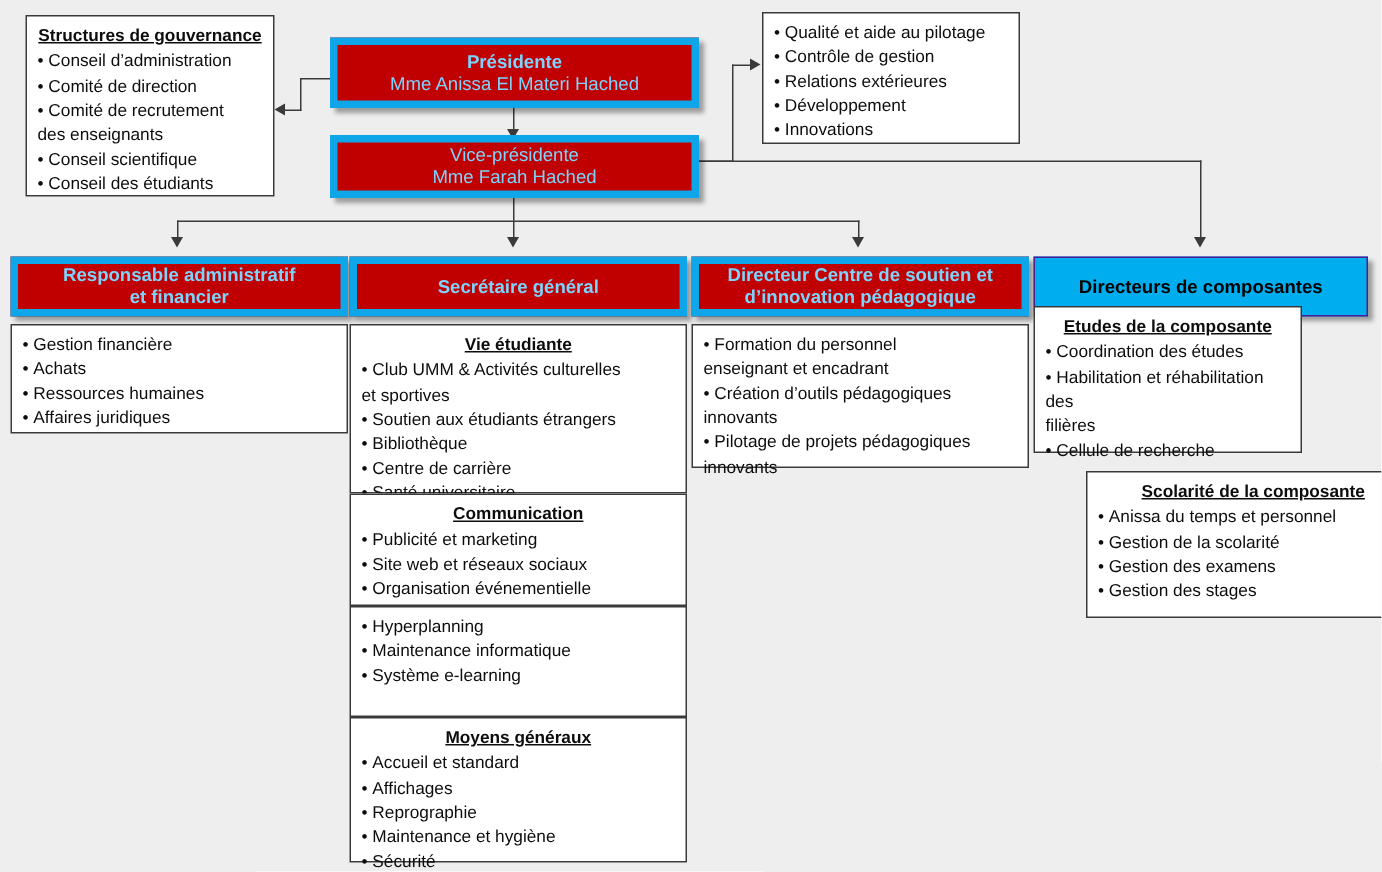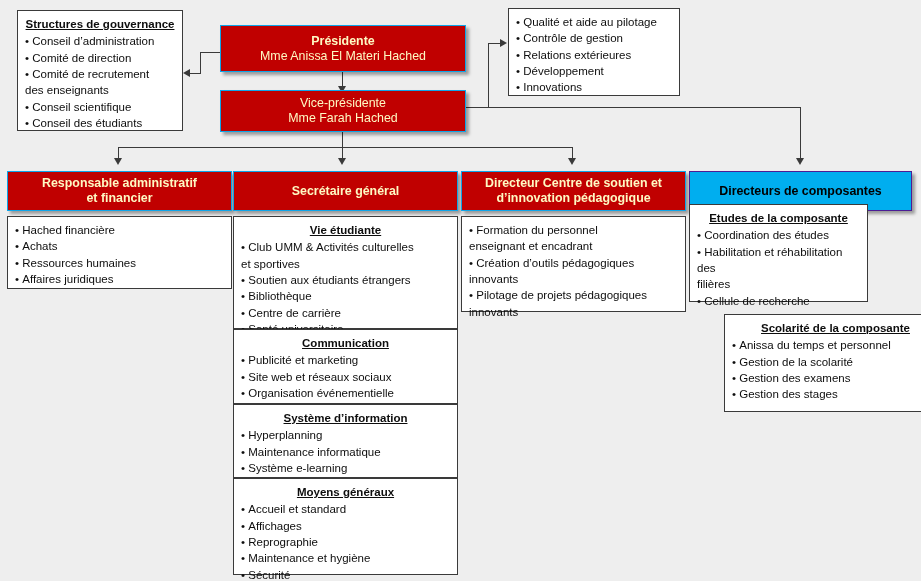--- a/index.html
+++ b/index.html
@@ -20,23 +20,23 @@
     position: absolute;
     box-sizing: border-box;
   }
   .white-box {
     background: #ffffff;
     border: 1px solid #3a3a3a;
     padding: 5px 7px 6px 7px;
   }
   .red-box {
     background: #c00000;
-    border: 1px solid #0ea5e9;
+    border: 5px solid #0ea5e9;
     box-shadow: 3px 3px 3px rgba(0,0,0,0.35);
-    color: #fef9c3;
+    color: #7dd3fc;
     font-weight: bold;
     display: flex;
     align-items: center;
     justify-content: center;
     text-align: center;
     line-height: 1.18;
   }
   .cyan-box {
     background: #00aeef;
     border: 1px solid #4c1d95;
@@ -180,21 +180,21 @@
   </div>
 
   <div class="box red-box" style="left:7px; top:171px; width:225px; height:40px;">
     <span class="hdr-text">
       <span class="hdr-line1">Responsable administratif</span>
       <span class="hdr-line2">et financier</span>
     </span>
   </div>
   <div class="box white-box" style="left:7px; top:216px; width:225px; height:73px;">
     <ul class="bullets">
-      <li class="b">Hached financière</li>
+      <li class="b">Gestion financière</li>
       <li class="b">Achats</li>
       <li class="b">Ressources humaines</li>
       <li class="b">Affaires juridiques</li>
     </ul>
   </div>
 
   <div class="box white-box" style="left:233px; top:216px; width:225px; height:113px;">
     <span class="sect-title">Vie étudiante</span>
     <ul class="bullets">
       <li class="b">Club UMM &amp; Activités culturelles</li>
@@ -215,21 +215,20 @@
   <div class="box white-box" style="left:233px; top:329px; width:225px; height:75px;">
     <span class="sect-title">Communication</span>
     <ul class="bullets">
       <li class="b">Publicité et marketing</li>
       <li class="b">Site web et réseaux sociaux</li>
       <li class="b">Organisation événementielle</li>
     </ul>
   </div>
 
   <div class="box white-box" style="left:233px; top:404px; width:225px; height:74px;">
-    <span class="sect-title">Système d’information</span>
     <ul class="bullets">
       <li class="b">Hyperplanning</li>
       <li class="b">Maintenance informatique</li>
       <li class="b">Système e-learning</li>
     </ul>
   </div>
 
   <div class="box white-box" style="left:233px; top:478px; width:225px; height:97px;">
     <span class="sect-title">Moyens généraux</span>
     <ul class="bullets">

